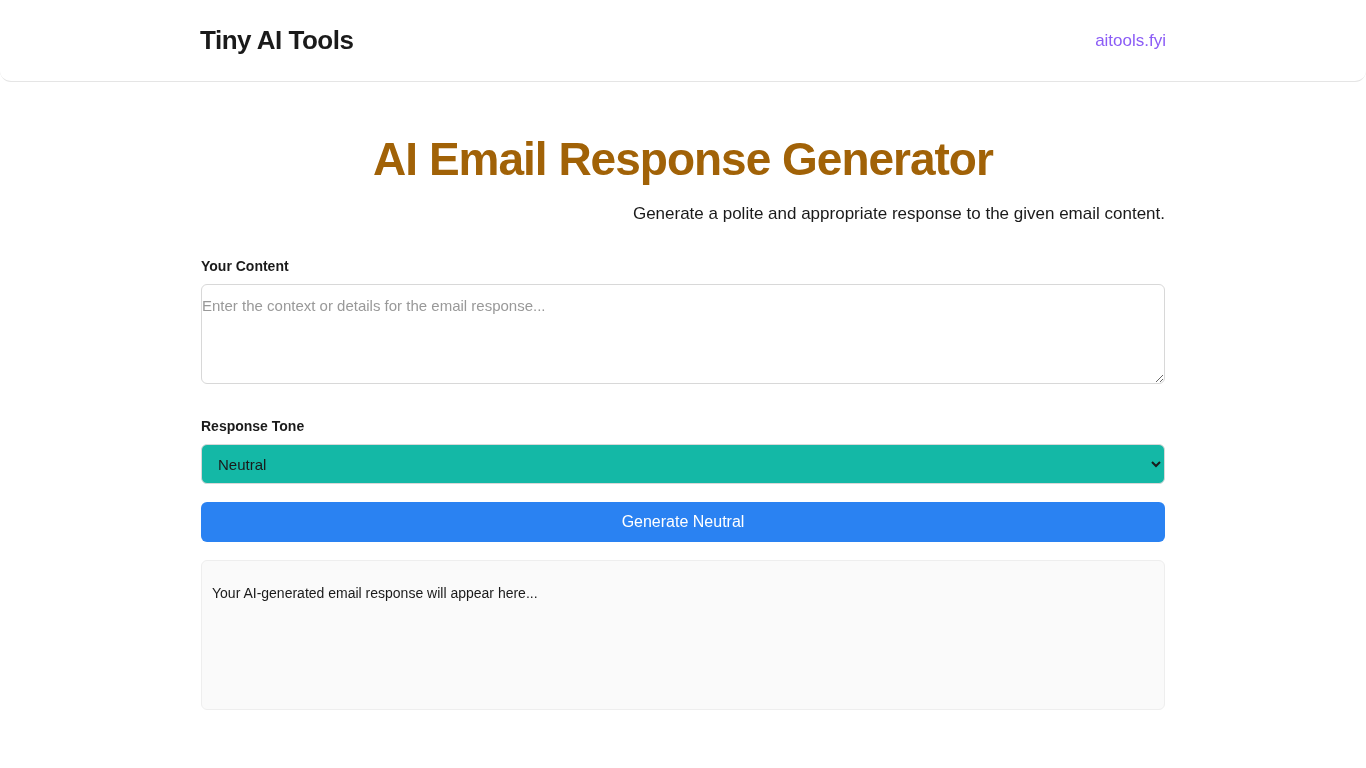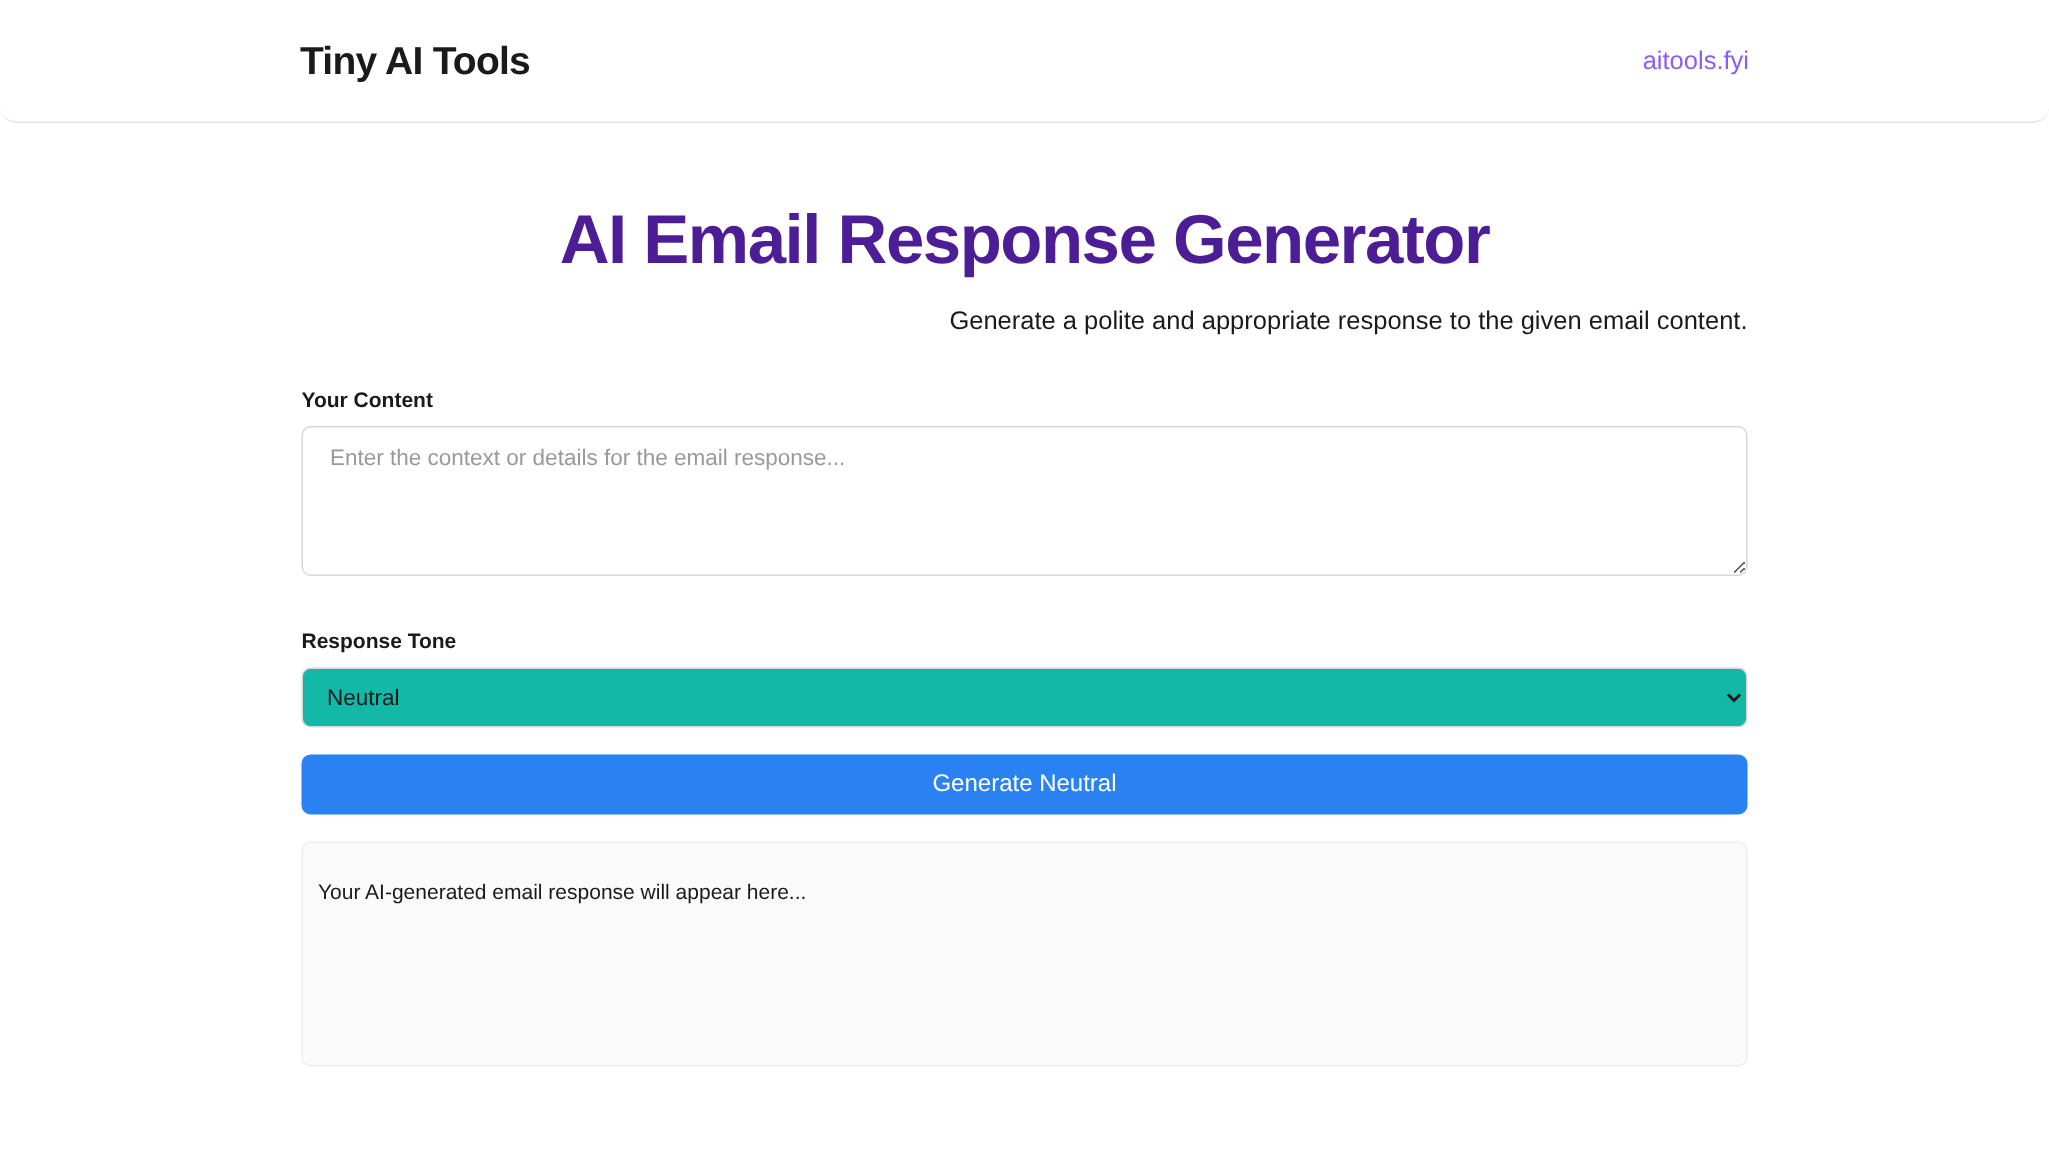--- a/index.html
+++ b/index.html
@@ -36,42 +36,42 @@
     }
     .main {
       max-width: 964px;
       margin: 0 auto;
       padding: 50px 0 0 0;
     }
     .page-title {
       text-align: center;
       font-size: 46px;
       font-weight: 700;
-      color: #4c1d95;
+      color: #a16207;
       letter-spacing: -1px;
       margin-bottom: 18px;
     }
     .page-subtitle {
       text-align: right;
       font-size: 17px;
       color: #1a1a1a;
       margin-bottom: 34px;
       font-weight: 400;
     }
     .form-label {
       display: block;
       font-size: 14px;
       font-weight: 600;
       color: #1a1a1a;
       margin-bottom: 10px;
     }
     .textarea {
       width: 100%;
       height: 100px;
-      padding: 12px 18px;
+      padding: 12px 0;
       font-size: 15px;
       font-family: inherit;
       border: 1px solid #d8d8d8;
       border-radius: 6px;
       resize: vertical;
       color: #1a1a1a;
       margin-bottom: 30px;
     }
     .textarea::placeholder {
       color: #999999;

